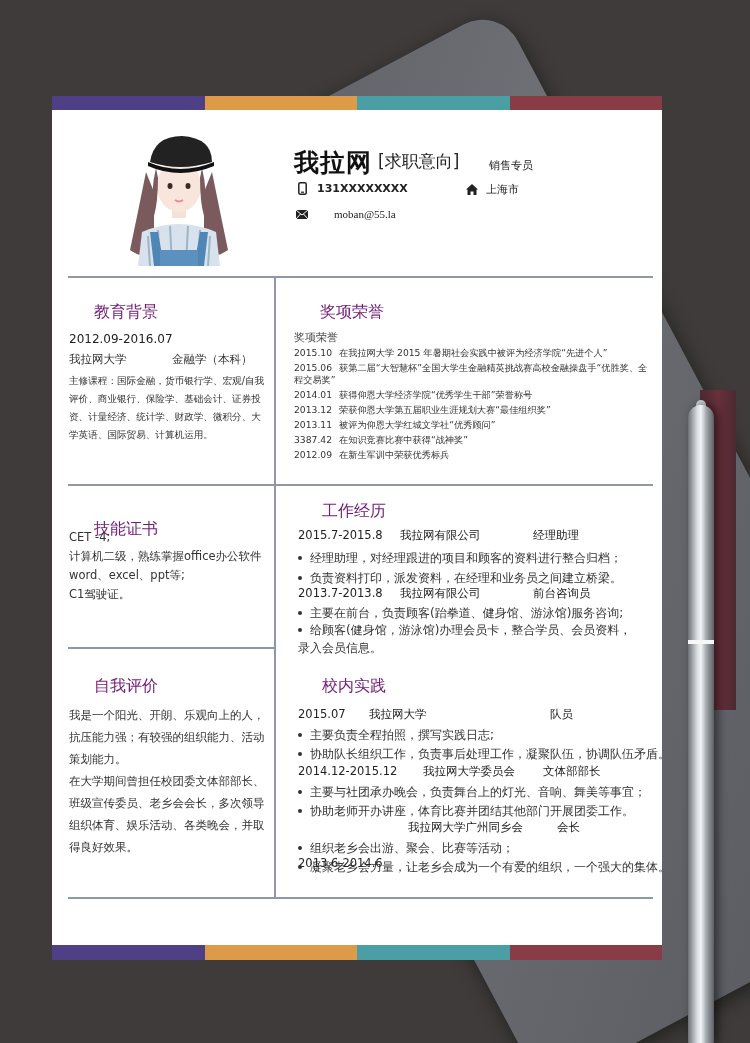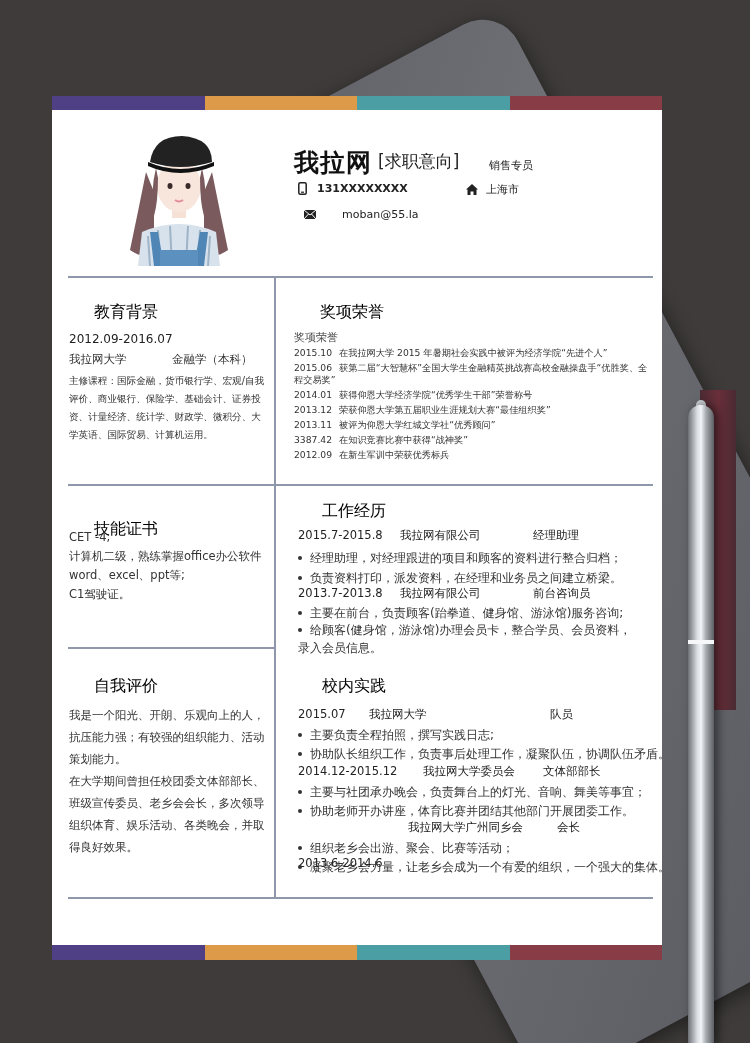--- a/index.html
+++ b/index.html
@@ -66,29 +66,29 @@
       position: absolute; left: 437px; top: 62px; font-size: 11px; color: #222;
     }
     .contact {
       position: absolute; font-size: 11px; color: #222; display: flex; align-items: center;
     }
     .contact svg { display: block; }
     .c-phone { left: 246px; top: 86px; }
     .c-phone .txt { margin-left: 10px; font-weight: bold; }
     .c-home { left: 414px; top: 86px; }
     .c-home .txt { margin-left: 8px; }
-    .c-mail { left: 252px; top: 112px; }
+    .c-mail { left: 244px; top: 112px; font-family: Liberation Serif, serif; }
     .c-mail .txt { margin-left: 26px; }
 
     
     .hline { position: absolute; height: 2px; background: #8f97aa; }
     .vline { position: absolute; width: 2px; background: #8f97aa; }
 
     .sec-title {
-      position: absolute; font-size: 16px; color: #000000;
+      position: absolute; font-size: 16px; color: #701a75;
     }
     .edu-date { position: absolute; left: 17px; top: 236px; font-size: 12px; color: #222; }
     .edu-school { position: absolute; left: 17px; top: 256px; font-size: 11.5px; color: #333; }
     .edu-major { position: absolute; left: 120px; top: 256px; font-size: 11.5px; color: #333; }
     .edu-courses {
       position: absolute; left: 17px; top: 276px; width: 198px;
       font-size: 9.6px; line-height: 18px; color: #333;
     }
 
     .award-sub { position: absolute; left: 242px; top: 234px; font-size: 11px; color: #444; }

